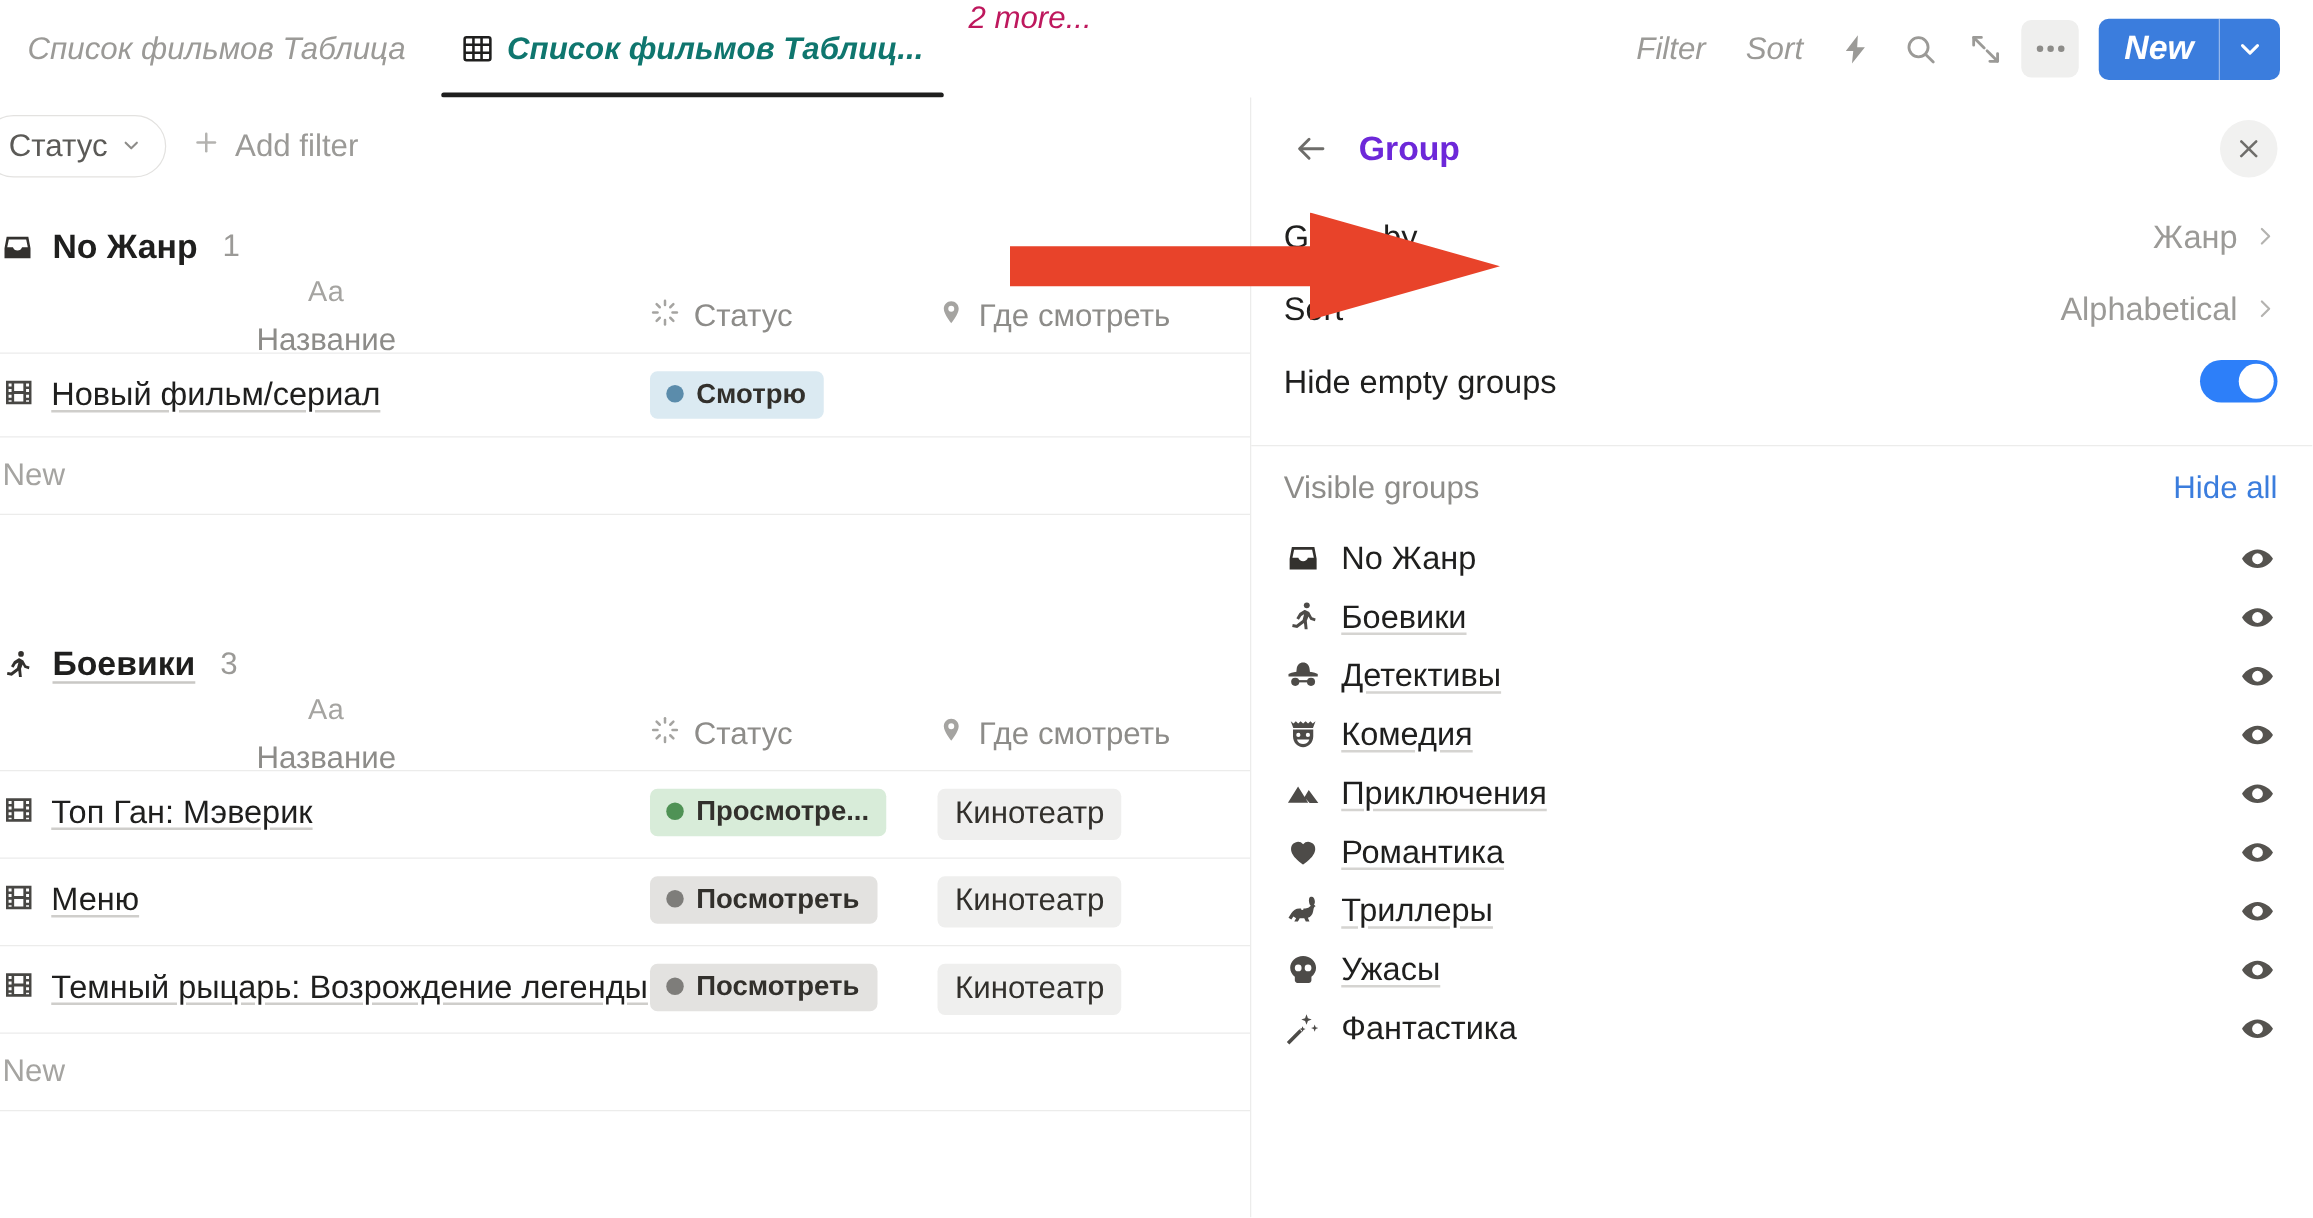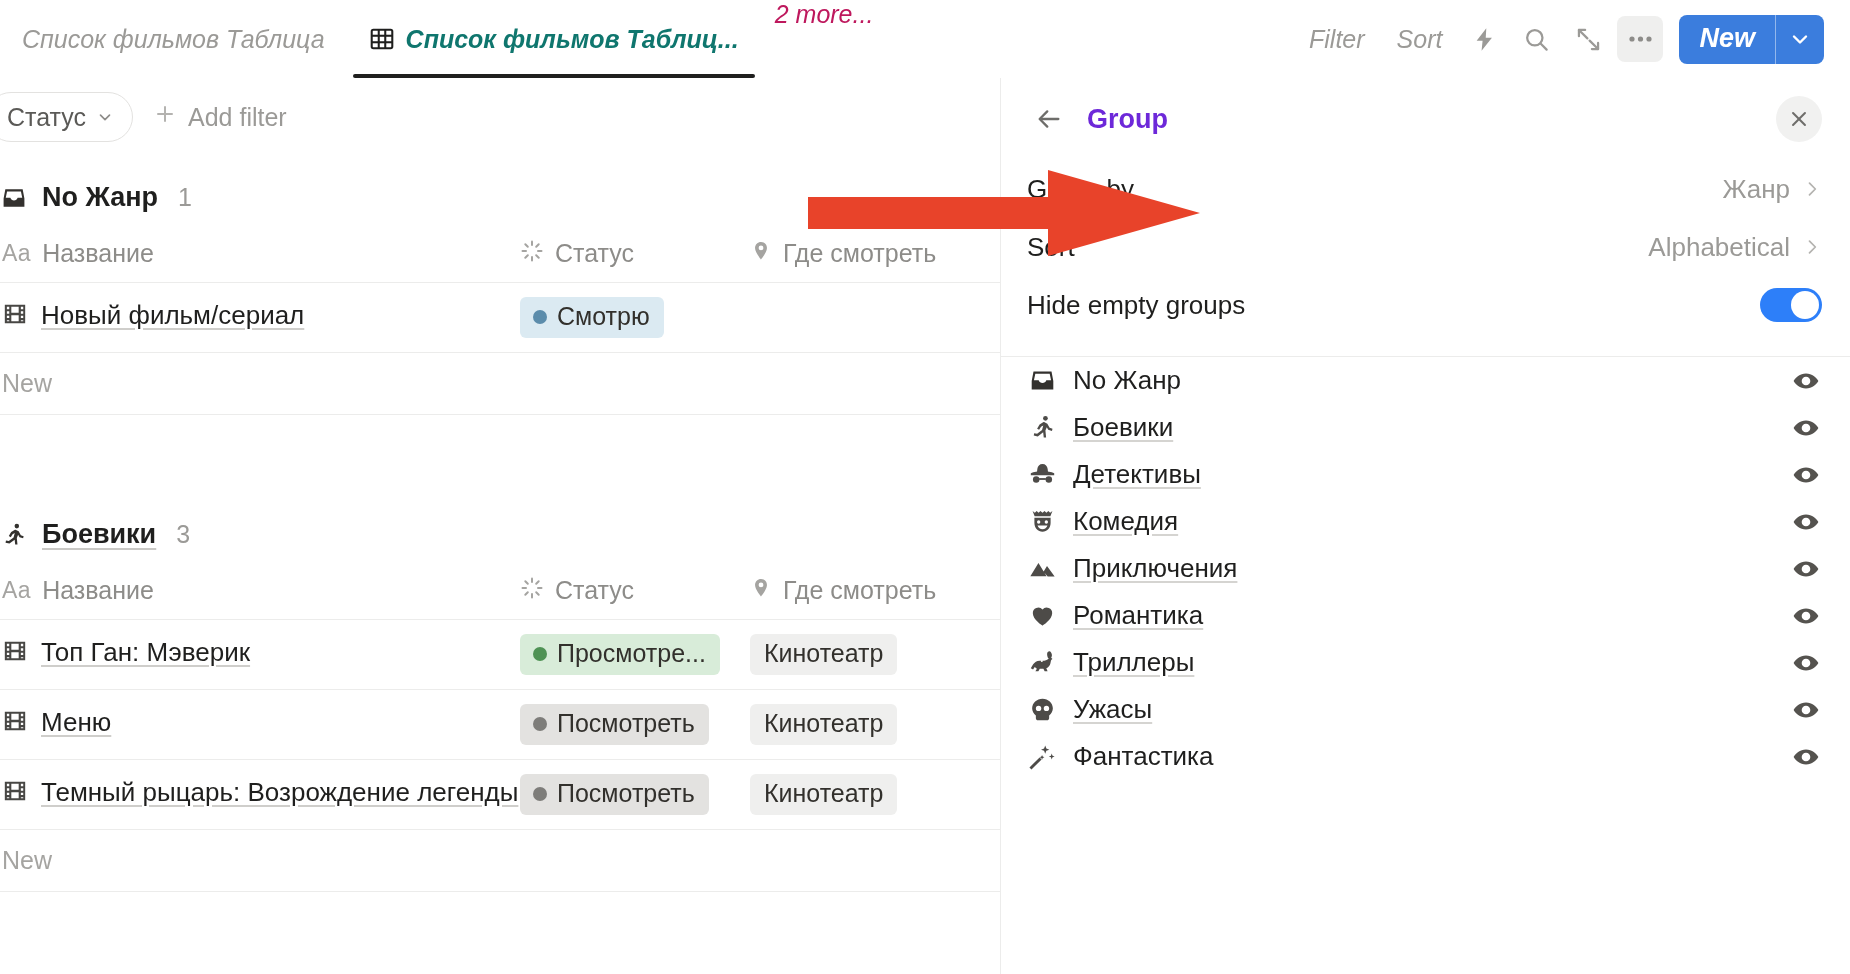--- a/index.html
+++ b/index.html
@@ -95,21 +95,21 @@
   .group-head .gcount { font-size: 25px; color: #9b9a97; margin-left: 6px; }
 
   .colheads {
     display: flex; align-items: center; height: 58px;
     border-bottom: 1px solid #ececeb;
   }
   .colhead {
     display: flex; align-items: center; gap: 11px;
     font-size: 25px; color: #8d8c89;
   }
-  .c-name { width: 520px; padding-left: 2px; }
+  .c-name { width: 520px; padding-left: 2px; flex-direction: column; }
   .c-status { width: 230px; }
   .c-where { width: 240px; }
   .aa { font-size: 23px; color: #a5a4a1; letter-spacing: .5px; }
 
   .row {
     display: flex; align-items: flex-start;
     border-bottom: 1px solid #ececeb;
     padding: 14px 0 14px 0; min-height: 58px;
   }
   .cell-name {
@@ -121,22 +121,22 @@
     font-size: 26px; color: #1f1f1e; line-height: 1.42;
     text-decoration: underline; text-decoration-color: #cfcecb;
     text-underline-offset: 4px; cursor: pointer;
   }
   .cell-status { width: 230px; display: flex; align-items: flex-start; }
   .cell-where { width: 240px; display: flex; align-items: flex-end; }
 
   .pill {
     display: inline-flex; align-items: center; gap: 10px;
     border-radius: 6px; padding: 5px 14px 7px 13px;
-    font-size: 25px; color: #32302c; max-width: 210px;
-    white-space: nowrap; overflow: hidden; cursor: pointer;
+    font-size: 22px; color: #32302c; max-width: 210px;
+    white-space: nowrap; overflow: hidden; cursor: pointer; font-weight: bold;
   }
   .pill .dot { width: 14px; height: 14px; border-radius: 50%; flex: 0 0 auto; }
   .tag {
     display: inline-flex; align-items: center;
     border-radius: 6px; padding: 5px 14px 7px 14px;
     font-size: 25px; color: #32302c; background: #efefee;
     white-space: nowrap; cursor: pointer;
   }
 
   .newrow {
@@ -508,20 +508,24 @@
 
     <div class="rp-row">
       <span class="lab">Hide empty groups</span>
       <span class="toggle">
         <span class="knob"></span>
       </span>
     </div>
 
     <div class="rp-sep"></div>
 
+    <div class="rp-sec-head">
+      <span class="lab">Visible groups</span>
+      <span class="act">Hide all</span>
+    </div>
 
     <div class="grp-item">
       <span class="gi">
         <svg width="27" height="27" viewBox="0 0 24 24" fill="#33312e">
             <path d="M4 4h16l1.6 8.5V20H2.4v-7.5L4 4zm1.6 2L4.4 11.8h4.2c.5 1.5 1.8 2.4 3.4 2.4s2.9-.9 3.4-2.4h4.2L18.4 6H5.6z"></path>
           </svg>
       </span>
       <span class="gl">No Жанр</span>
       <span class="eye">
         <svg width="28" height="28" viewBox="0 0 24 24" fill="#55534f">

